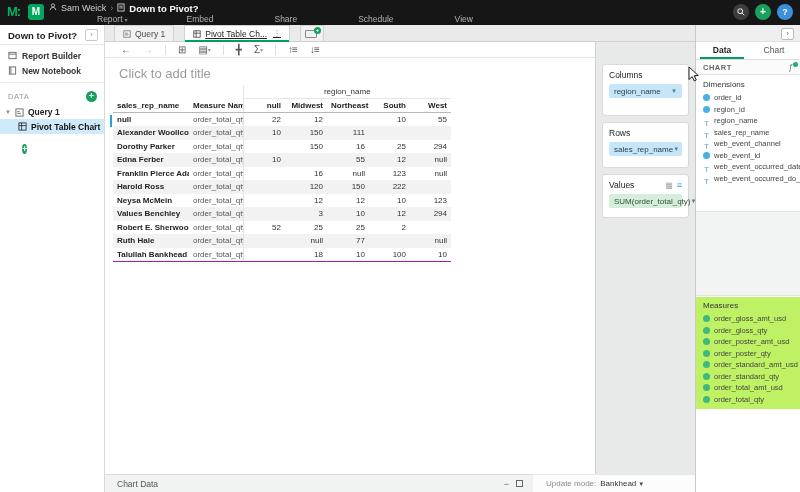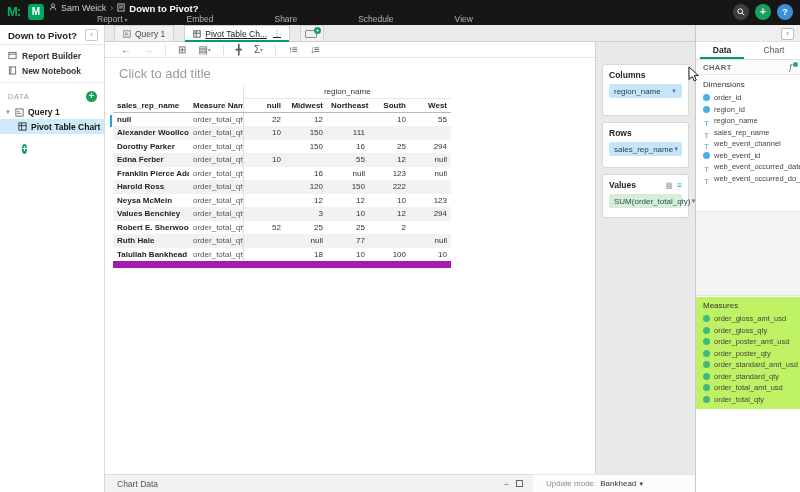--- a/index.html
+++ b/index.html
@@ -65,30 +65,30 @@
   .row-tick { position:absolute; left:5px; top:57px; width:2px; height:12px; background:#2a9fd8; }
   table.pivot { border-collapse:collapse; table-layout:fixed; width:338px; font-size:8px; }
   table.pivot td, table.pivot th { padding:2px 4px; overflow:hidden; white-space:nowrap; }
   tr.group td { text-align:center; color:#333; font-size:8px; padding:1px 0 2px 0; }
   tr.group td.span { border-bottom:1px solid #e5e5e5; border-left:1px solid #e3e3e3; }
   tr.head th { font-weight:bold; color:#222; border-bottom:1px solid #b9b9b9; text-align:right; }
   tr.head th.l { text-align:left; }
   tr.head th.vfirst, td.vfirst { border-left:1px solid #e3e3e3; }
   tbody tr { height:13.5px; }
   tbody tr:nth-child(even) { background:#f2f2f2; }
-  tbody tr:last-child td { border-bottom:7px solid #a21caf; }
+  tbody tr:last-child td { border-bottom:1px solid #a21caf; }
   td.c-name { font-weight:bold; color:#222; }
   td.c-measure { color:#555; }
   td.c-val { text-align:right; color:#333; }
 
   
   .shelf { left:595px; top:42px; width:100px; height:432px; background:#e8eaea; border-left:1px solid #d2d2d2; padding-top:22px; }
   .card { background:#fff; border:1px solid #d8d8d8; border-radius:3px; margin:0 6px 6px 6px; padding:5px 6px; }
   .card .card-title-row { display:flex; justify-content:space-between; align-items:center; margin-bottom:4px; }
-  .card .card-title { font-size:8.5px; font-weight:bold; color:#222; }
+  .card .card-title { font-size:8.5px; font-weight:normal; color:#222; }
   .card-icons { display:flex; gap:4px; align-items:center; }
   .ci-grid { color:#a3a3a3; font-size:8px; }
   .ci-list { color:#2f9fd6; font-size:9px; font-weight:bold; }
   .pill { height:14px; border-radius:2px; font-size:8px; color:#24424f; display:flex; align-items:center; justify-content:space-between; padding:0 5px; margin-bottom:3px; }
   .pill.blue { background:#c6e6f7; }
   .pill.green { background:#d5edda; color:#2c4f39; }
   .pill .pill-caret { font-size:6px; color:#5a7c8c; }
   .card.h-cols { height:52px; } .card.h-rows { height:46px; } .card.h-vals { height:44px; } .card.h-filt { height:44px; }
   .filter-ph { font-size:8px; color:#b0b0b0; }
 

